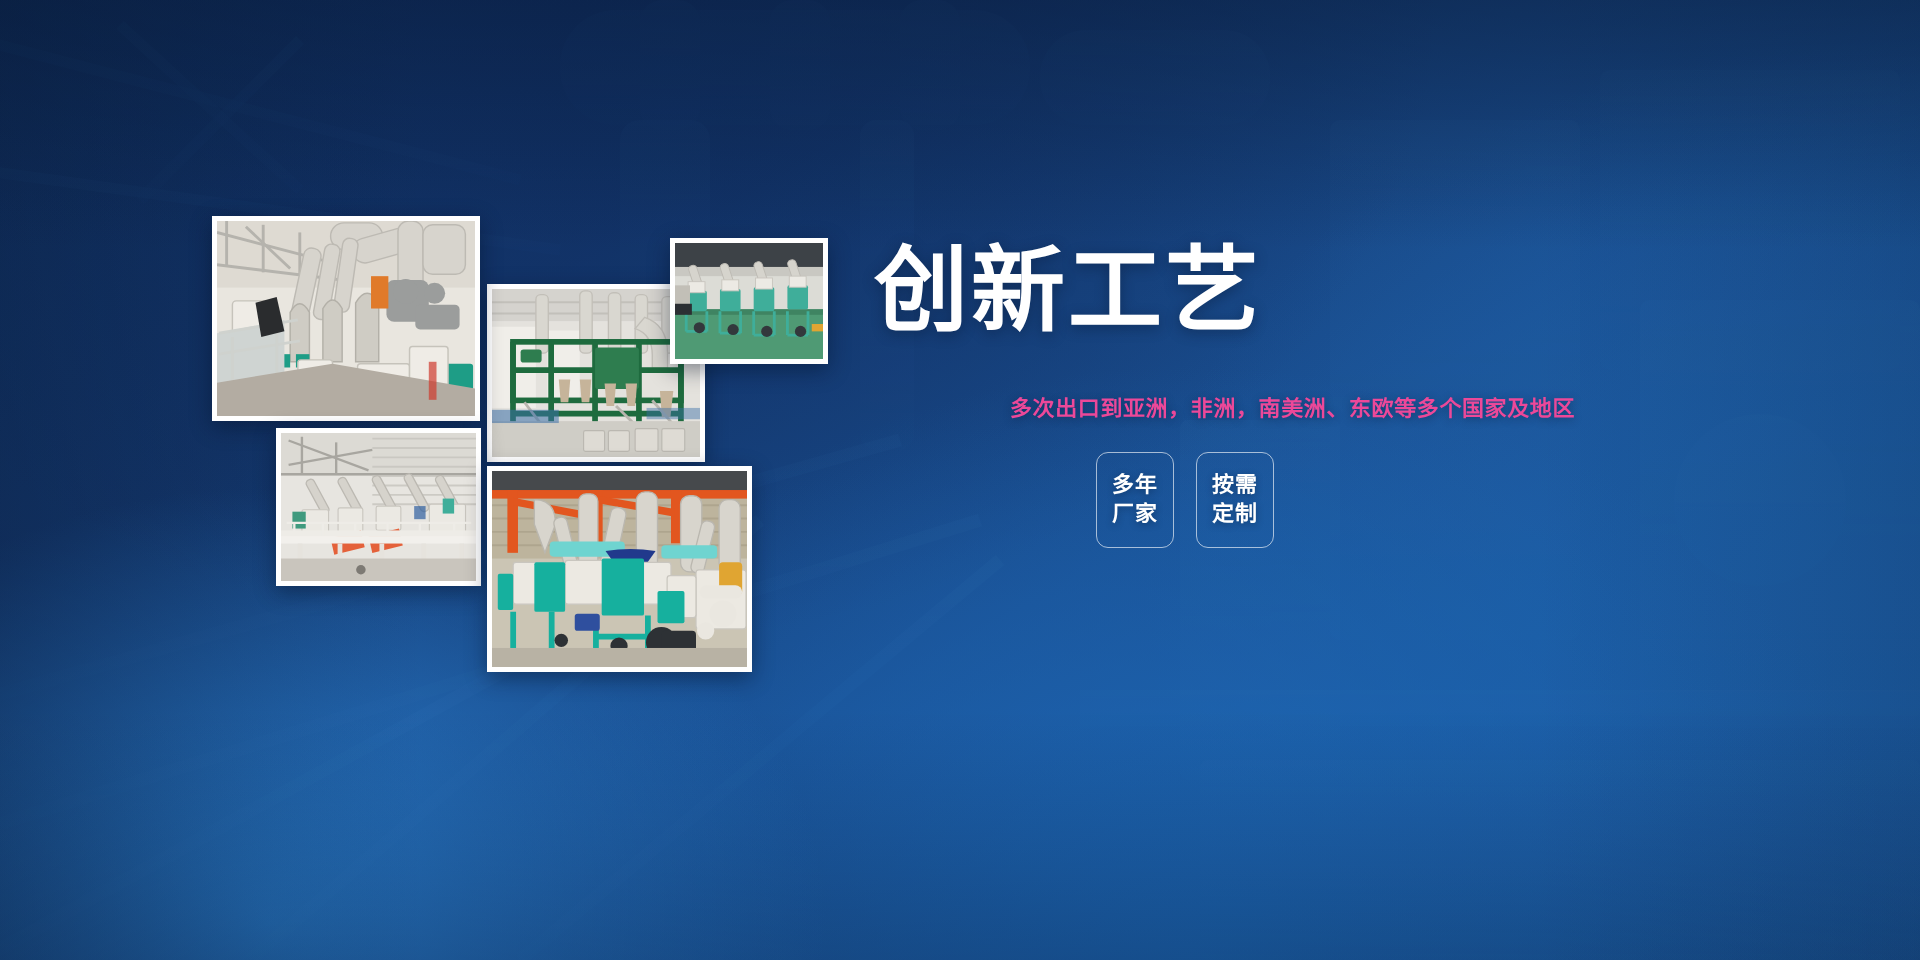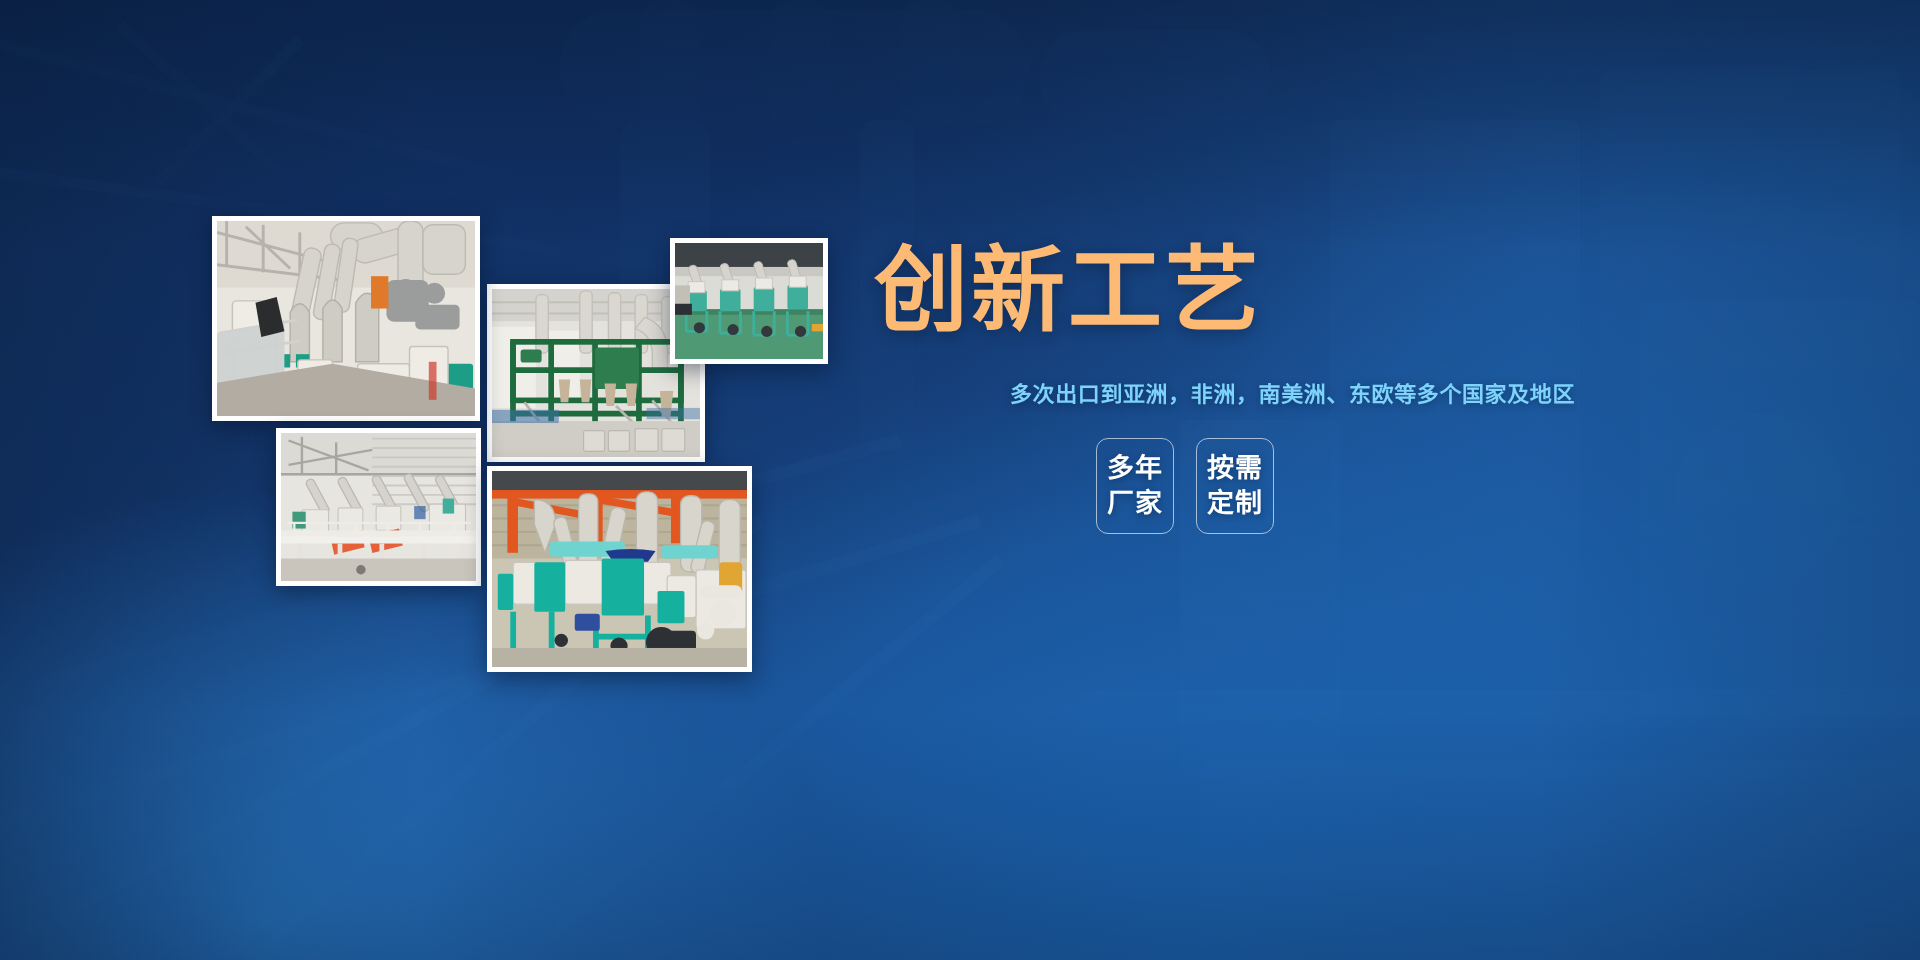--- a/index.html
+++ b/index.html
@@ -47,35 +47,35 @@
   #ph-mill-line   {left:212px;top:216px;width:268px;height:205px;z-index:4;}
   #ph-green-mill  {left:487px;top:284px;width:218px;height:178px;z-index:3;}
   #ph-green-floor {left:670px;top:238px;width:158px;height:126px;z-index:5;}
   #ph-platform    {left:276px;top:428px;width:205px;height:158px;z-index:6;}
   #ph-teal-mill   {left:487px;top:466px;width:265px;height:206px;z-index:7;}
 
   
   .copy{position:absolute;left:860px;top:236px;width:760px;}
 
   .headline{
-    color:#fdba74;
+    color:#ffffff;
     font-weight:bold;
     font-size:94px;
     line-height:1.17;
     letter-spacing:3px;
     text-shadow:0 3px 14px rgba(6,22,48,.42);
     white-space:nowrap;
   }
   .headline .l1{display:block;padding-left:14px;}
   .headline .l2{display:block;padding-left:112px;}
 
   .subtitle{
-    margin-top:30px;
+    margin-top:44px;
     padding-left:150px;
-    color:#7dd3fc;
+    color:#ec4899;
     font-weight:bold;
     font-size:22px;
     letter-spacing:.6px;
     white-space:nowrap;
     text-shadow:0 2px 8px rgba(6,22,48,.40);
   }
 
   .badges{
     margin-top:30px;
     padding-left:236px;
@@ -83,21 +83,21 @@
     gap:22px;
   }
   .badge{
     width:78px;height:96px;
     border:1px solid rgba(255,255,255,.62);
     border-radius:12px;
     display:flex;flex-direction:column;
     align-items:center;justify-content:center;
     color:#ffffff;
     font-weight:bold;
-    font-size:27px;
+    font-size:22px;
     line-height:1.30;
     letter-spacing:1px;
     text-shadow:0 2px 7px rgba(6,22,48,.40);
   }
   .badge span{display:block;}
 </style>
 </head>
 <body>
 
 <div id="stage">

